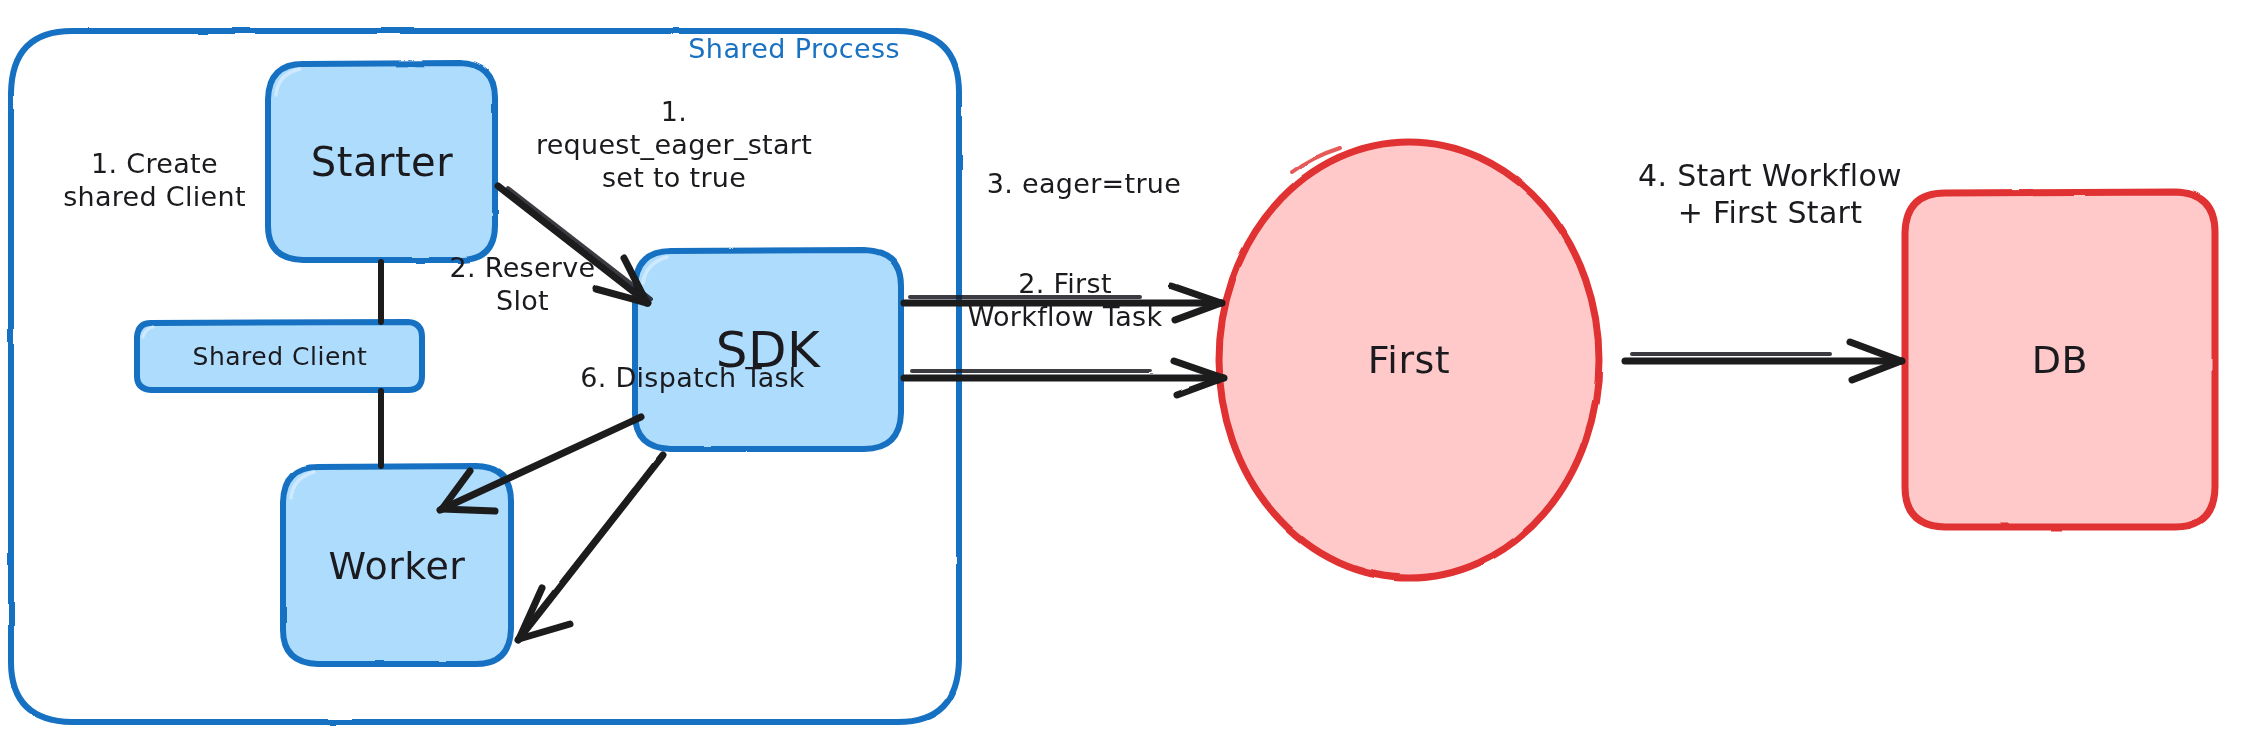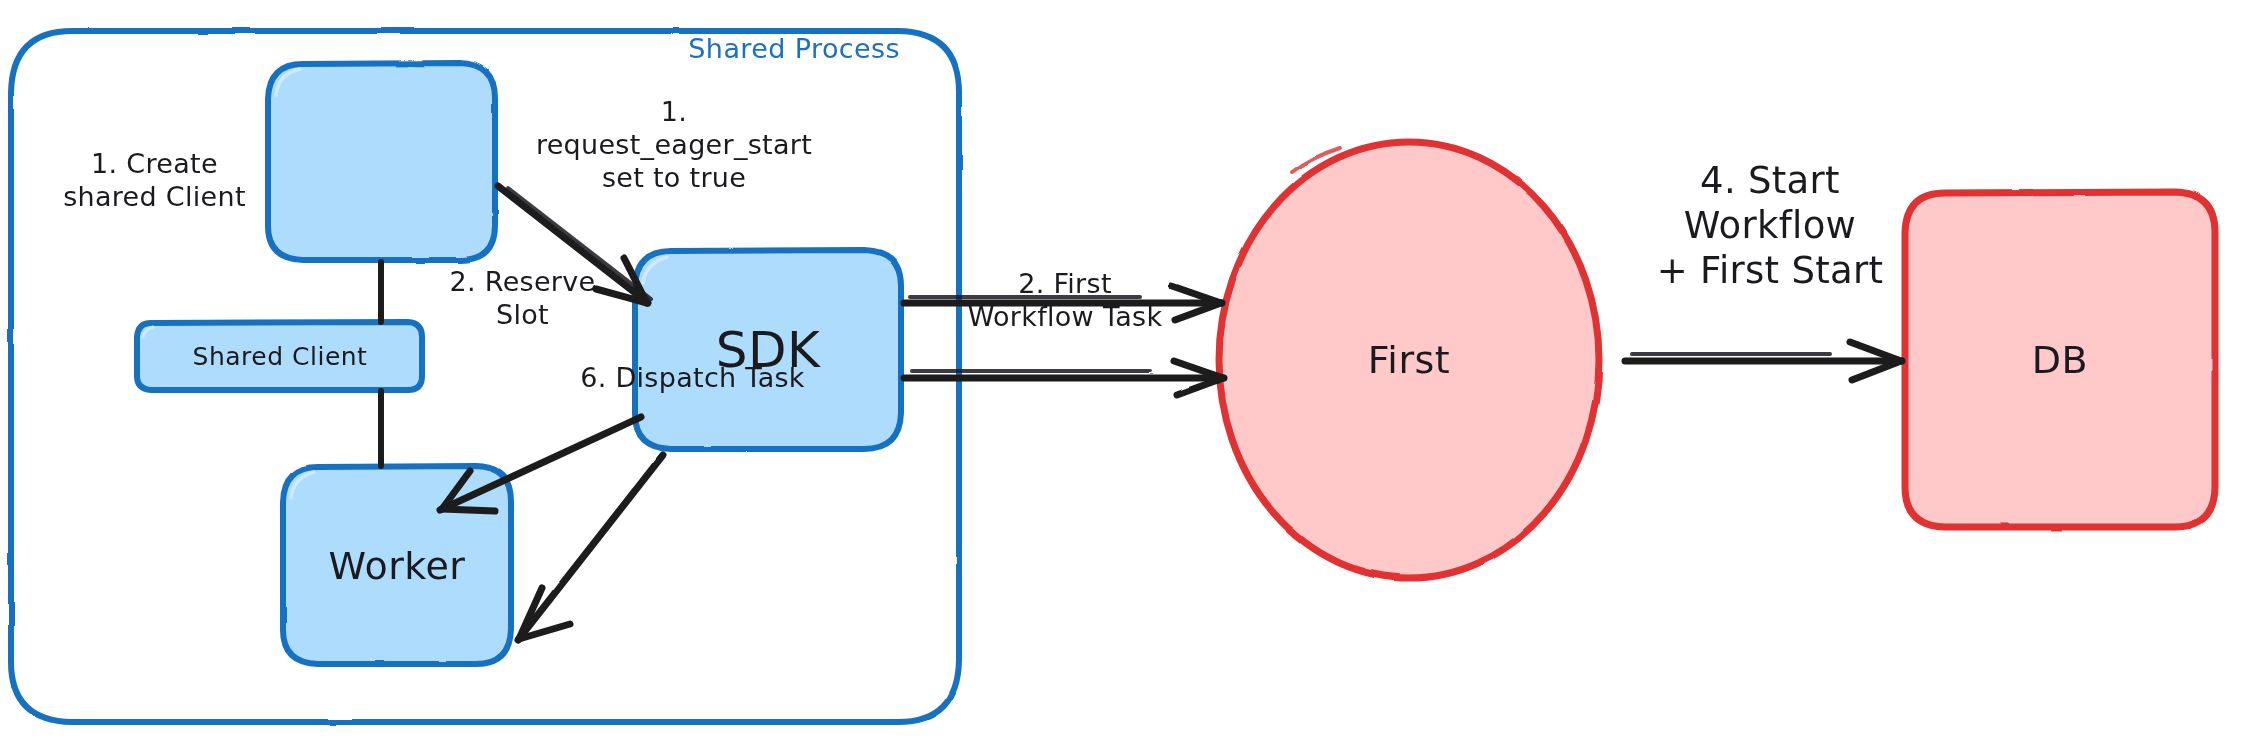--- a/index.html
+++ b/index.html
@@ -26,25 +26,25 @@
   }
   .t-starter{left:268px;top:63px;width:228px;height:197px;font-size:40px;}
   .t-sharedclient{left:137px;top:322px;width:286px;height:68px;font-size:25px;}
   .t-worker{left:283px;top:466px;width:228px;height:199px;font-size:38px;text-align:right;}
   .t-sdk{left:635px;top:250px;width:266px;height:200px;font-size:50px;}
   .t-server{left:1218px;top:142px;width:382px;height:436px;font-size:38px;}
   .t-db{left:1905px;top:192px;width:310px;height:335px;font-size:38px;}
 
   .l-createclient{left:22px;top:148px;width:265px;font-size:27px;}
   .l-eagerstart{left:524px;top:96px;width:300px;font-size:27px;}
-  .l-reserveslot{left:420px;top:252px;width:205px;font-size:27px;margin-top:14px;}
+  .l-reserveslot{left:420px;top:252px;width:205px;font-size:27px;}
   .l-dispatch{left:555px;top:362px;width:275px;font-size:27px;}
   .l-eagertrue{left:959px;top:168px;width:250px;font-size:27px;}
   .l-firsttask{left:930px;top:268px;width:270px;font-size:27px;}
-  .l-startwf{left:1620px;top:158px;width:300px;font-size:37px;}
+  .l-startwf{left:1620px;top:158px;width:300px;font-size:30px;}
   .c-sharedprocess{left:600px;top:33px;width:300px;font-size:27px;}
 </style>
 </head>
 <body>
 
 <div id="stage">
 
   <svg id="canvas" viewBox="0 0 2248 754">
     <defs>
       <filter id="rough" x="-20%" y="-20%" width="140%" height="140%">
@@ -136,20 +136,21 @@
         <path d="M1625 361 L1902 361" stroke-width="7"></path>
         <path d="M1632 354 L1830 354" stroke-width="4" opacity="0.85"></path>
         <path d="M1901 361 L1850 342" stroke-width="7"></path>
         <path d="M1901 361 L1852 380" stroke-width="7"></path>
       </g>
     </g>
   </svg>
 
   <div class="container-title c-sharedprocess">Shared Process</div>
 
+  <div class="node-label t-starter">Starter</div>
 
   <div class="node-label t-sharedclient">Shared Client</div>
 
   <div class="node-label t-worker">Worker</div>
 
   <div class="node-label t-sdk">SDK</div>
 
   <div class="node-label t-server">First</div>
 
   <div class="node-label t-db">DB</div>
@@ -166,20 +167,23 @@
 
   <div class="edge-label l-reserveslot">
     <div>2. Reserve</div>
     <div>Slot</div>
   </div>
 
   <div class="edge-label l-dispatch">
     <div>6. Dispatch Task</div>
   </div>
 
+  <div class="edge-label l-eagertrue">
+    <div>3. eager=true</div>
+  </div>
 
   <div class="edge-label l-firsttask">
     <div>2. First</div>
     <div>Workflow Task</div>
   </div>
 
   <div class="edge-label l-startwf">
     <div>4. Start Workflow</div>
     <div>+ First Start</div>
   </div>

